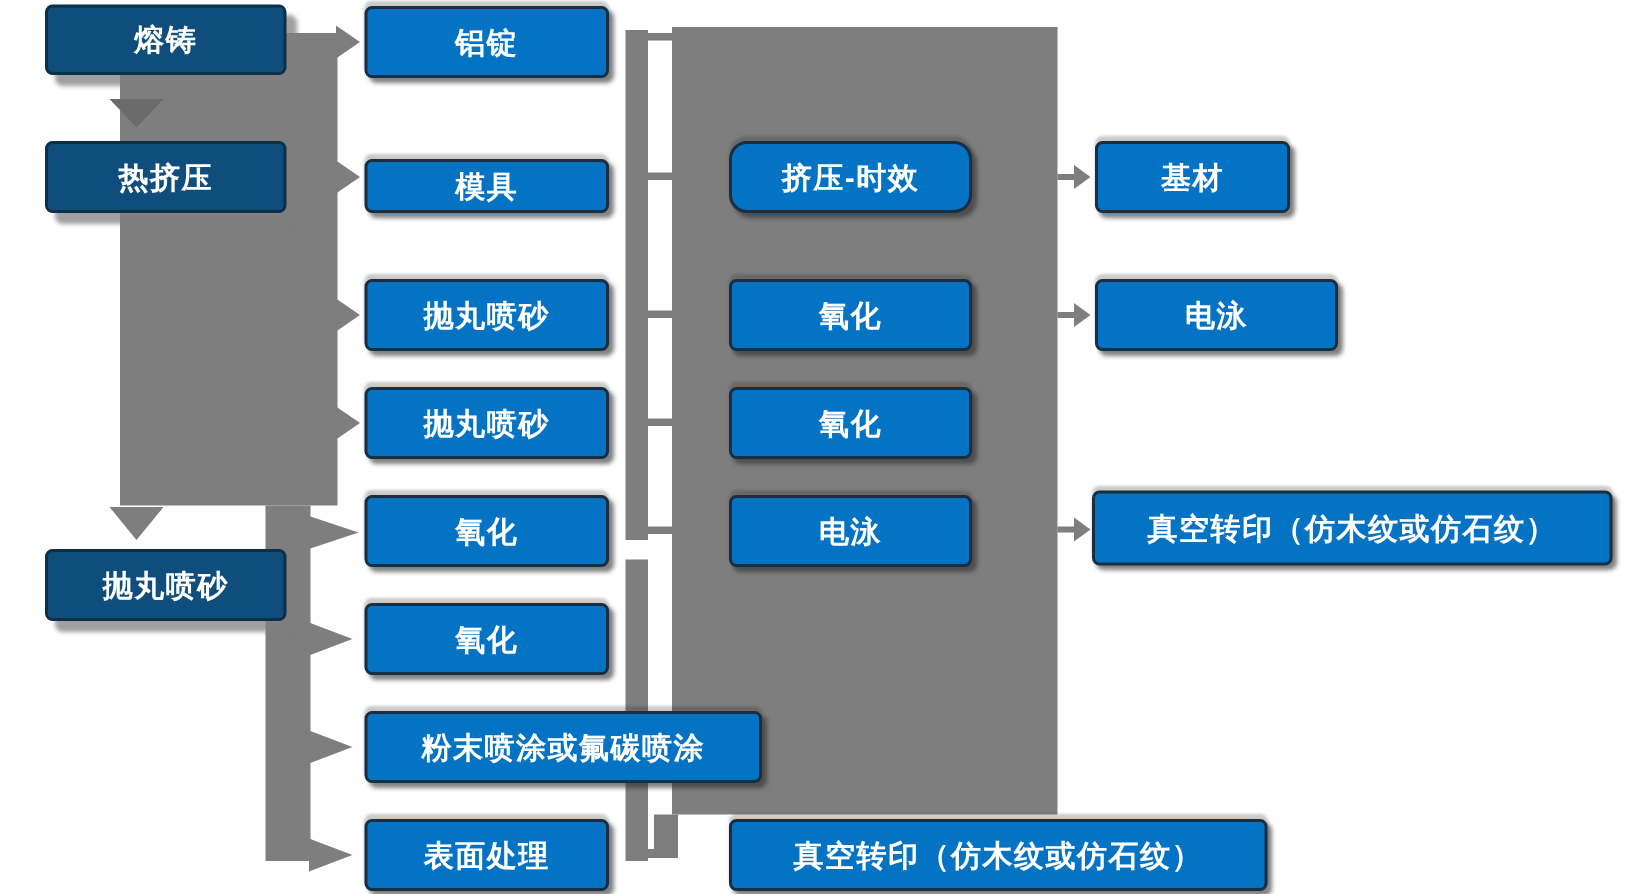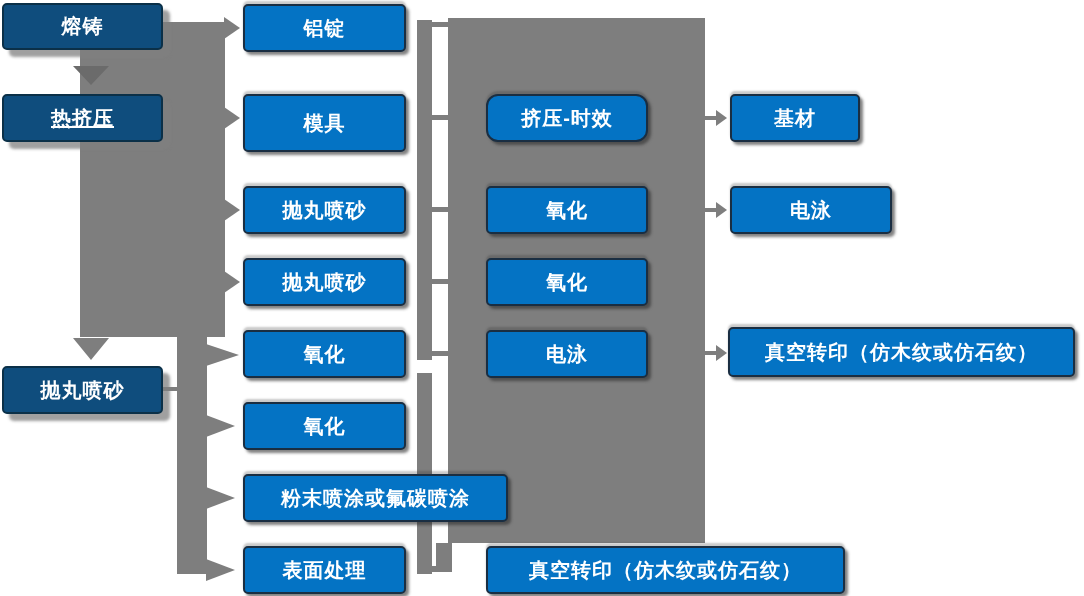--- a/index.html
+++ b/index.html
@@ -28,20 +28,21 @@
   .node{
     position:absolute;z-index:5;
     display:flex;align-items:center;justify-content:center;
     color:#ffffff;font-weight:bold;font-size:20px;
     border-radius:5px;box-sizing:border-box;
     letter-spacing:1px;white-space:nowrap;
   }
   .node.dark{
     background:#0f4d7d;border:2px solid #0b3048;
     box-shadow:7px 7px 3px rgba(128,128,128,0.75);
+    margin-left:28px;
   }
   .node.bright{
     background:#0473c4;border:2px solid #1a2e42;
     box-shadow:3px 3px 3px rgba(45,45,45,0.6), 0 -3px 2px rgba(45,45,45,0.25);
   }
 </style>
 </head>
 <body>
 
 <div id="canvas">
@@ -75,25 +76,25 @@
   <div class="arrow-right from-bar3" style="left:206px;top:559px;"></div>
 
   <div class="stub" style="left:705px;top:116px;width:12px;height:4px;"></div>
   <div class="arrow-right small" style="left:716px;top:110px;"></div>
   <div class="stub" style="left:705px;top:208px;width:12px;height:4px;"></div>
   <div class="arrow-right small" style="left:716px;top:202px;"></div>
   <div class="stub" style="left:705px;top:351px;width:12px;height:4px;"></div>
   <div class="arrow-right small" style="left:716px;top:345px;"></div>
 
   <div class="node dark" style="left:2px;top:3px;width:161px;height:47px;">熔铸</div>
-  <div class="node dark" style="left:2px;top:94px;width:161px;height:48px;text-decoration:underline;">热挤压</div>
+  <div class="node dark" style="left:2px;top:94px;width:161px;height:48px;">热挤压</div>
   <div class="node dark" style="left:2px;top:366px;width:161px;height:48px;">抛丸喷砂</div>
 
   <div class="node bright" style="left:243px;top:4px;width:163px;height:48px;text-align:center;">铝锭</div>
-  <div class="node bright" style="left:243px;top:94px;width:163px;height:58px;">模具</div>
+  <div class="node bright" style="left:243px;top:106px;width:163px;height:36px;">模具</div>
   <div class="node bright" style="left:243px;top:186px;width:163px;height:48px;">抛丸喷砂</div>
   <div class="node bright" style="left:243px;top:258px;width:163px;height:48px;">抛丸喷砂</div>
   <div class="node bright" style="left:243px;top:330px;width:163px;height:48px;">氧化</div>
   <div class="node bright" style="left:243px;top:402px;width:163px;height:48px;">氧化</div>
   <div class="node bright" style="left:243px;top:474px;width:265px;height:48px;">粉末喷涂或氟碳喷涂</div>
   <div class="node bright" style="left:243px;top:546px;width:163px;height:48px;">表面处理</div>
 
   <div class="node bright" style="left:486px;top:94px;width:162px;height:48px;border-radius:12px;">挤压-时效</div>
   <div class="node bright" style="left:486px;top:186px;width:162px;height:48px;">氧化</div>
   <div class="node bright" style="left:486px;top:258px;width:162px;height:48px;">氧化</div>

